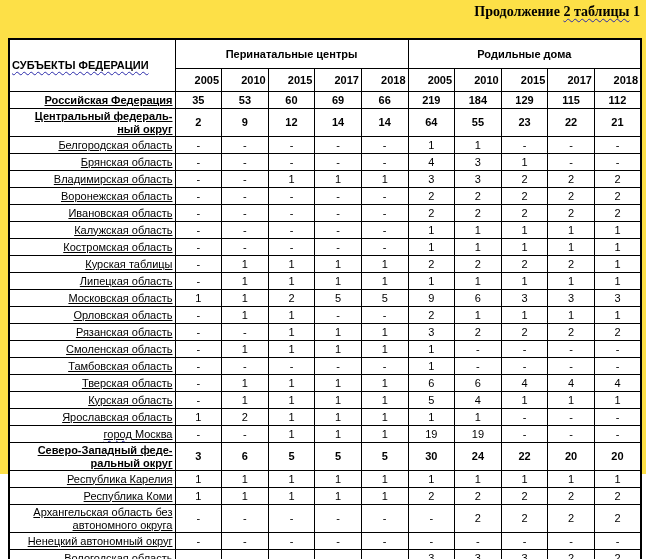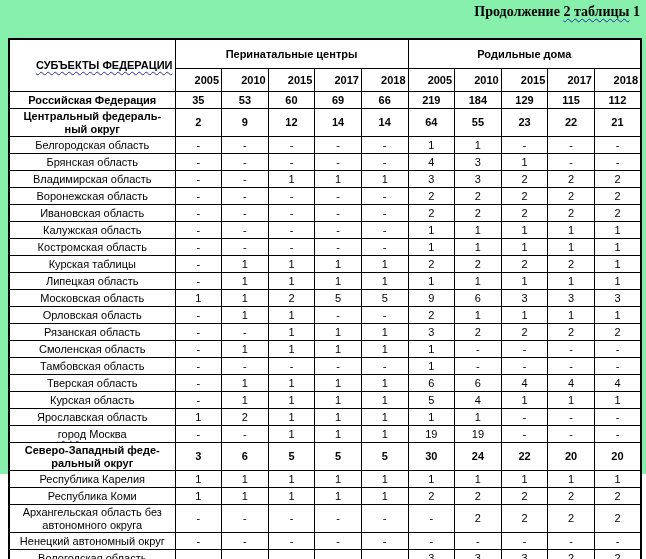--- a/index.html
+++ b/index.html
@@ -3,21 +3,21 @@
 <meta charset="utf-8">
 <style>
   html, body {
     margin: 0; padding: 0;
     width: 646px; height: 559px;
     background: #ffffff;
     overflow: hidden;
     font-family: "Liberation Sans", sans-serif;
     color: #000;
   }
-  .page { position: relative; width: 646px; height: 474px; background: #86efac; }
+  .page { position: relative; width: 646px; height: 474px; background: #fde047; }
 
   .doc-title {
     position: absolute;
     top: 4px; right: 6px;
     font-family: "Liberation Serif", serif;
     font-weight: bold;
     font-size: 14px;
     color: #000;
     white-space: nowrap;
   }
@@ -41,30 +41,31 @@
   table.stat th, table.stat td {
     border: 1px solid #000;
     font-size: 11px;
     line-height: 13px;
     padding: 0 2px;
     vertical-align: middle;
     overflow: hidden;
   }
   th.subject-h {
     font-weight: bold;
-    text-align: right;
+    text-align: left;
     border-bottom-width: 2px;
   }
   th.group-h { height: 28px; font-weight: bold; text-align: center; }
   th.year-h  { height: 22px; font-weight: bold; text-align: right; border-bottom-width: 2px; }
 
   td.name {
-    text-align: center;
+    text-align: right;
     padding-left: 4px;
     white-space: pre-line;
+    text-decoration: underline;
   }
   td.val { text-align: center; }
   tr.single td { height: 16px; }
   tr.double td { height: 27px; }
   tr.bold td { font-weight: bold; }
 </style>
 </head>
 <body>
 
 <div class="page">

